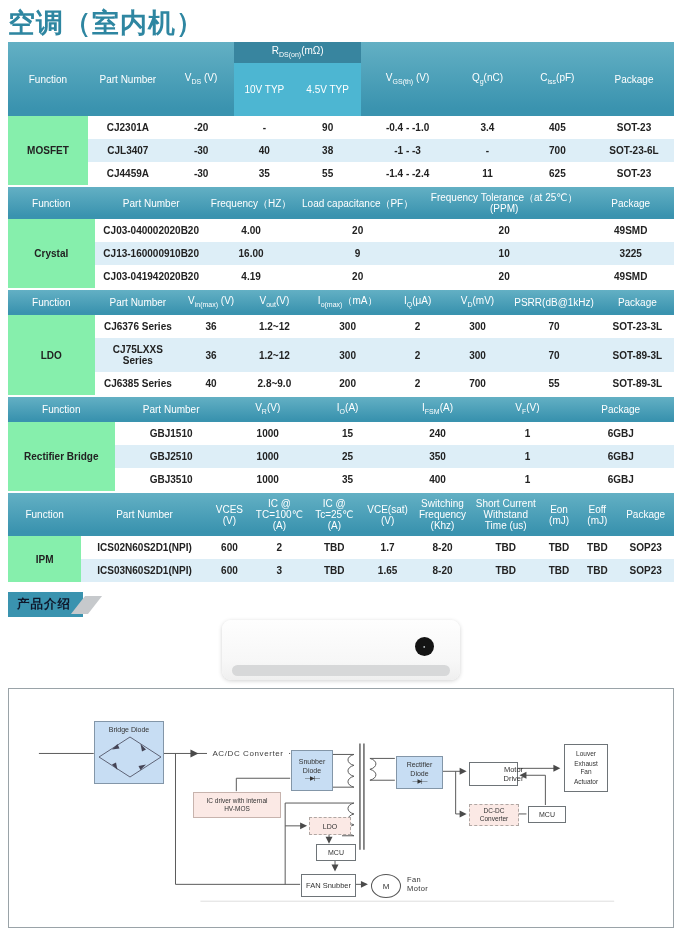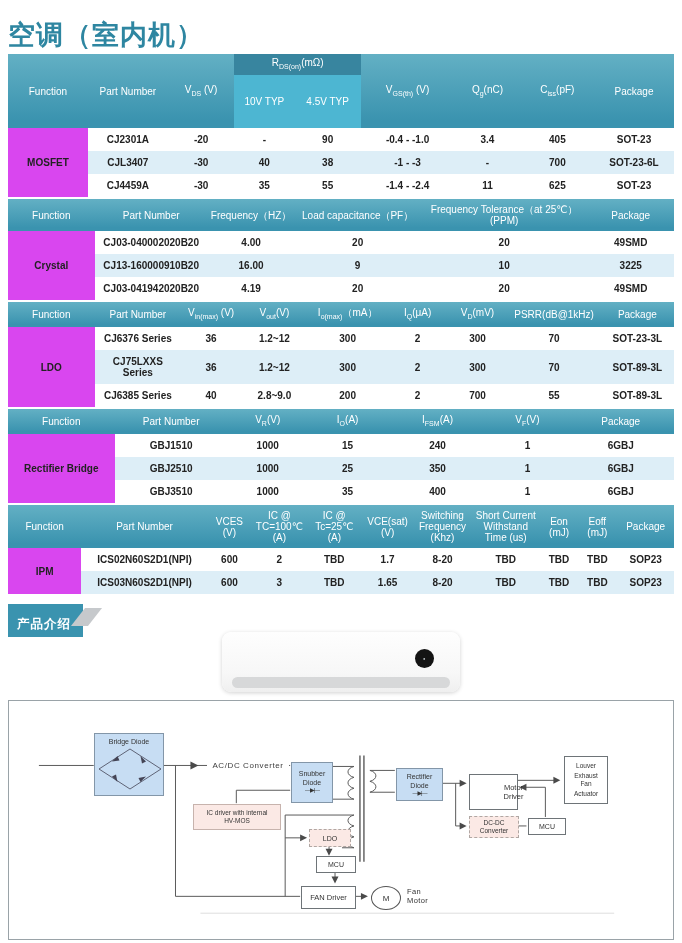--- a/index.html
+++ b/index.html
@@ -11,46 +11,46 @@
   }
   *{margin:0;padding:0;box-sizing:border-box;}
   html,body{background:#fff;}
   .page{
     position:relative;width:682px;height:943px;background:#fff;
     font-family:"Liberation Sans","DejaVu Sans",sans-serif;
     padding:0 8px;overflow:hidden;
   }
   
   .page-title{
-    padding-top:20px;font-size:27px;font-weight:bold;color:var(--title);
+    padding-top:8px;font-size:27px;font-weight:bold;color:var(--title);
     letter-spacing:1px;line-height:30px;margin-bottom:4px;
   }
   
   .table-host{margin-bottom:2px;}
   table.ds-table{width:100%;border-collapse:collapse;table-layout:fixed;}
   .ds-table thead th{
     background:linear-gradient(180deg,#63b0c4 0%,var(--accent) 90%);
     color:#fff;font-weight:normal;font-size:10px;line-height:11px;
     padding:5px 2px;text-align:center;vertical-align:middle;
   }
   .ds-table thead th.group-th{background:var(--header_dark);padding:3px 2px;}
   .ds-table thead th.sub-th{background:var(--header_light);padding:21px 2px;}
   .ds-table th sub{font-size:7px;}
   .ds-table tbody td{
     font-size:10px;font-weight:bold;color:#222;text-align:center;
     padding:6px 2px;background:#fff;line-height:11px;word-wrap:break-word;
   }
   .ds-table tbody tr.hl td{background:var(--row_highlight);}
-  .ds-table tbody td.fn-cell{background:#d946ef;}
+  .ds-table tbody td.fn-cell{background:#86efac;}
   
   .badge-wrap{position:relative;margin:10px 0 6px 0;height:22px;}
   .badge{
     position:relative;display:inline-block;background:var(--accent);
-    color:#ffffff;font-size:12.5px;font-weight:bold;letter-spacing:1px;
-    padding:12px 12px 4px 9px;z-index:1;
+    color:#0f172a;font-size:12.5px;font-weight:bold;letter-spacing:1px;
+    padding:4px 12px 4px 9px;z-index:1;
   }
   .badge::after{
     content:"";position:absolute;right:-12px;top:4px;width:17px;height:18px;
     background:#c6c9cc;transform:skewX(-38deg);z-index:-1;
   }
   
   .intro-text{
     font-size:11px;color:#222;line-height:21px;margin-top:4px;
     letter-spacing:0.2px;
   }
@@ -468,21 +468,21 @@
       <div class="lbl-65">IC driver with internal</div>
       <div class="lbl-65">HV-MOS</div>
     </div>
 
     <div class="dbox box-blue" style="left:387px;top:67px;width:47px;height:33px;padding-top:3px;">
       <div class="lbl-7">Rectifier</div>
       <div class="lbl-7">Diode</div>
       <div class="dio">—▶|—</div>
     </div>
 
-    <div class="dbox box-white" style="left:460px;top:73px;width:49px;height:36px;display:flex;align-items:center;justify-content:center;padding-left:40px;">
+    <div class="dbox box-white" style="left:460px;top:73px;width:49px;height:24px;display:flex;align-items:center;justify-content:center;padding-left:40px;">
       <span class="lbl-75">Motor Driver</span>
     </div>
 
     <div class="dbox box-white" style="left:555px;top:55px;width:44px;height:48px;">
       <div class="louver-inner">
         <div class="lbl-65">Louver</div>
         <div>
           <div class="lbl-65">Exhaust</div>
           <div class="lbl-65">Fan</div>
         </div>
@@ -501,21 +501,21 @@
 
     <div class="dbox box-pink" style="left:300px;top:128px;width:42px;height:18px;display:flex;align-items:center;justify-content:center;">
       <span class="lbl-7">LDO</span>
     </div>
 
     <div class="dbox box-white" style="left:307px;top:155px;width:40px;height:17px;display:flex;align-items:center;justify-content:center;">
       <span class="lbl-7">MCU</span>
     </div>
 
     <div class="dbox box-white" style="left:292px;top:185px;width:55px;height:23px;display:flex;align-items:center;justify-content:center;">
-      <span class="lbl-75">FAN Driver</span>
+      <span class="lbl-75">FAN Snubber</span>
     </div>
 
     <div class="motor-circle" style="left:362px;top:185px;width:30px;height:24px;">
       <span>M</span>
     </div>
     <div class="fanmotor-label" style="left:398px;top:186px;">
       <div>Fan</div>
       <div>Motor</div>
     </div>
   </div>

